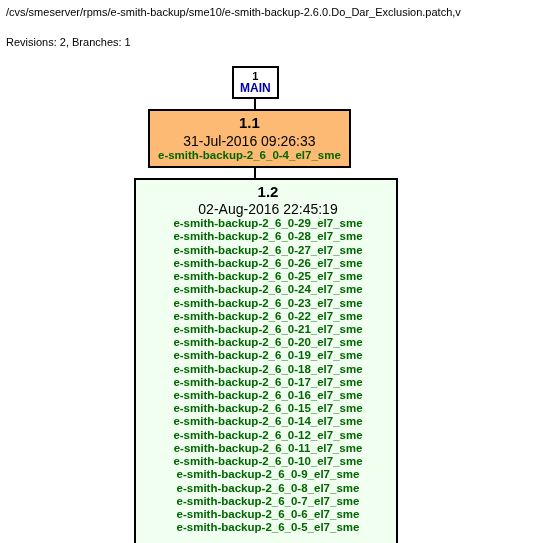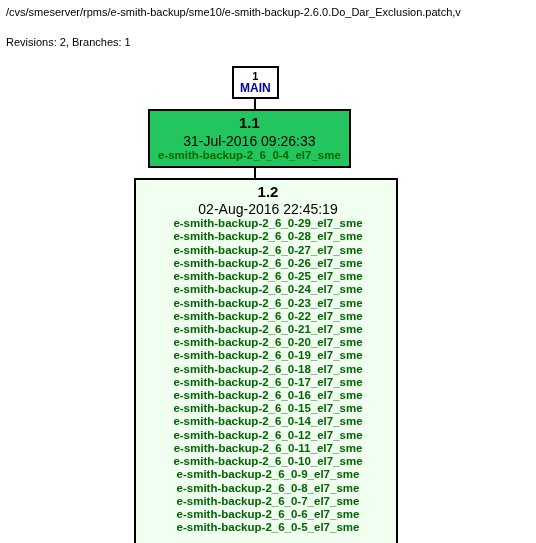--- a/index.html
+++ b/index.html
@@ -60,21 +60,21 @@
     background: #000;
   }
   .rev-box {
     border: 2px solid #000000;
     padding: 3px 8px 4px 8px;
     text-align: center;
     font-family: Helvetica, Arial, sans-serif;
     line-height: 1.15;
   }
   .rev-box-small {
-    background: #22c55e;
+    background: #fdba74;
     display: inline-block;
     position: relative;
     left: 14px;
   }
   .rev-box-large {
     background: #f0fff0;
     display: block;
     width: 240px;
     padding-left: 12px;
   }

